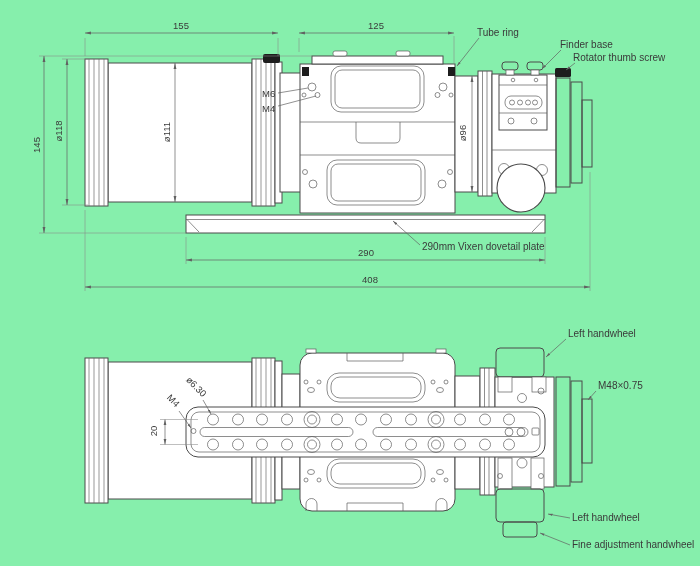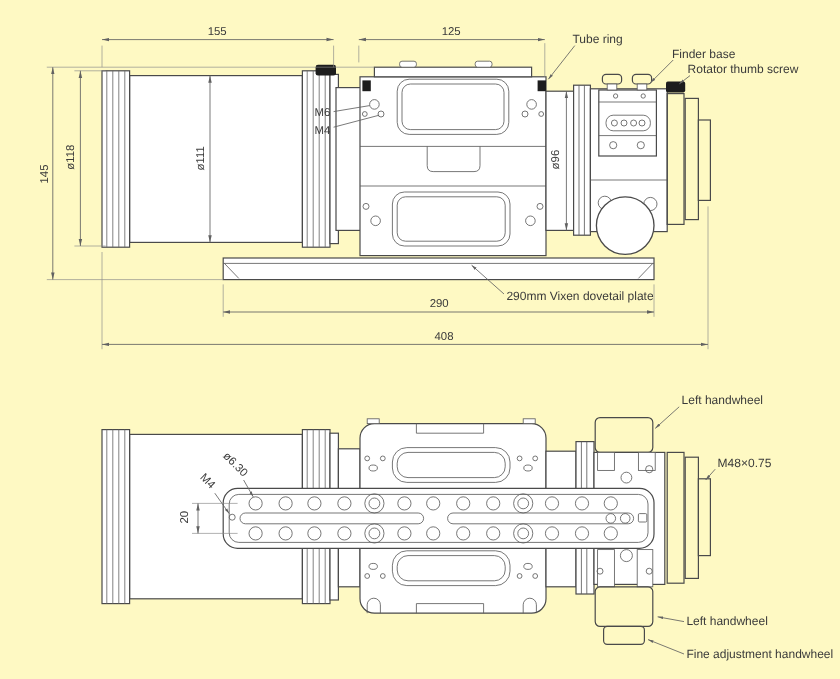--- a/index.html
+++ b/index.html
@@ -1,16 +1,16 @@
 <!DOCTYPE html>
 <html><head>
 <meta charset="utf-8">
 <style>
   html,body{margin:0;padding:0;background:#ffffff;}
-  .canvas{position:relative;width:700px;height:566px;background:#fef9c3;overflow:hidden;}
+  .canvas{position:relative;width:700px;height:566px;background:#86efac;overflow:hidden;}
   svg{display:block;}
   text{font-family:"Liberation Sans", sans-serif; fill:#3a3a3a;}
   .t{font-size:9.5px;}
   .c{font-size:10px;}
   .o  {stroke:#4a4a4a;stroke-width:1;fill:#ffffff;}
   .ol {stroke:#4a4a4a;stroke-width:1;fill:none;}
   .d  {stroke:#5d5d5d;stroke-width:.7;fill:none;}
   .df {stroke:#5d5d5d;stroke-width:.7;fill:#ffffff;}
   .dim{stroke:#616161;stroke-width:.7;fill:none;}
   .ldr{stroke:#616161;stroke-width:.7;fill:none;}

